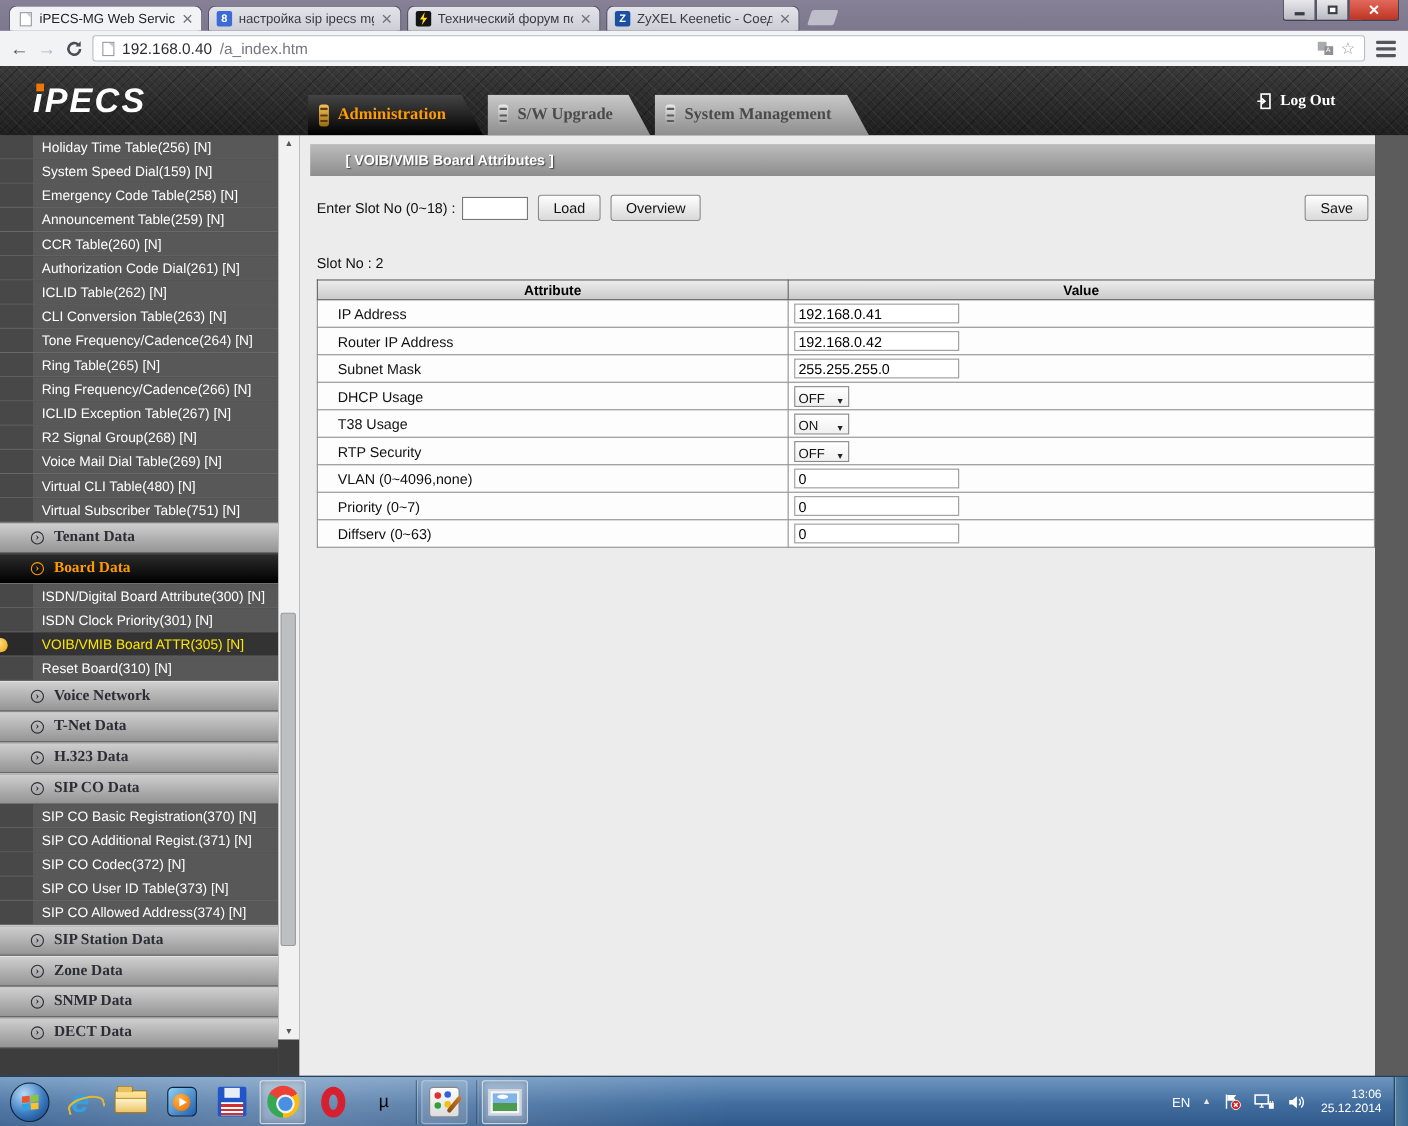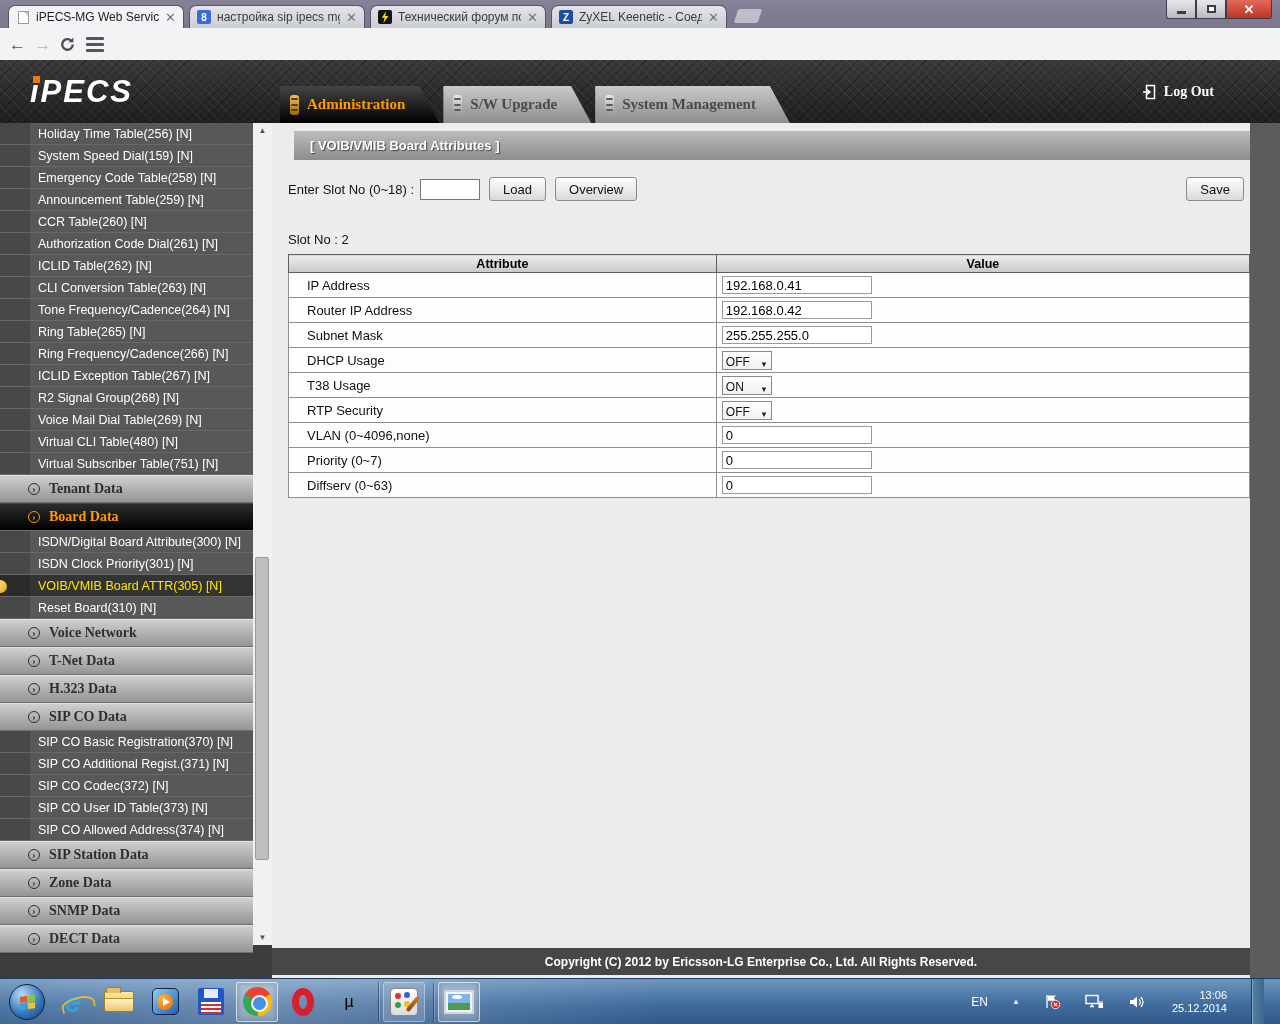--- a/index.html
+++ b/index.html
@@ -84,22 +84,22 @@
   .cat-ico { width:12px; height:12px; border:1px solid currentColor; border-radius:50%; font-size:10px; line-height:1;
              display:inline-flex; align-items:center; justify-content:center; }
   .scroll-col { width:19px; background:#3d3d3d; position:relative; }
   .scroll-track { position:absolute; top:0; left:0; width:19px; height:822px; background:#f1f1f1; }
   .scroll-btn { position:absolute; left:0; width:19px; height:15px; display:flex; align-items:center; justify-content:center;
                 color:#555; font-size:8px; }
   .scroll-btn.up { top:0; } .scroll-btn.down { top:807px; }
   .scroll-thumb { position:absolute; left:2px; top:434px; width:14px; height:303px; background:#bcbec0; border:1px solid #979b9e; border-radius:2px; }
 
   .content { flex:1; background:#ececec; display:flex; flex-direction:column; overflow:hidden; }
-  .title-bar { height:29px; margin:8px 0 0 22px; background:linear-gradient(#bcbcbc,#8d8d8d);
-               display:flex; align-items:center; padding-left:16px; color:#fff; font-weight:bold; font-size:13px;
+  .title-bar { height:29px; margin:8px 0 0 10px; background:linear-gradient(#bcbcbc,#8d8d8d);
+               display:flex; align-items:center; padding-left:32px; color:#fff; font-weight:bold; font-size:13px;
                text-shadow:1px 1px 1px #4a4a4a; }
   .form-row { display:flex; align-items:center; margin:16px 6px 0 16px; height:26px; }
   .form-label { font-size:13px; color:#111; margin-right:6px; }
   .slot-input { width:60px; height:21px; border:1px solid #777; background:#fff; font-size:13px; padding:0 3px; }
   .btn { height:24px; padding:0 13px; margin-left:9px; font-size:13px; color:#111;
          background:linear-gradient(#fefefe,#d9d9d9); border:1px solid #8b8b8b; border-radius:3px; }
   .btn.save { margin-left:auto; }
   .slot-line { margin:30px 0 0 16px; font-size:13px; color:#111; }
   table.attrs { border-collapse:collapse; margin:7px 0 0 16px; background:#fff; }
   table.attrs th { width:138px; height:18px; font-size:12.5px; font-weight:bold; color:#000;
@@ -151,21 +151,21 @@
   .opera-o { width:22px; height:28px; border:7px solid #d6202f; border-radius:50%; }
   .paint { width:28px; height:28px; border-radius:4px; background:linear-gradient(#fdfdfd,#dcdcdc); border:1px solid #888; position:relative; }
   .paint i { position:absolute; width:6px; height:6px; border-radius:50%; }
   .paint i:nth-child(1){ left:4px; top:4px; background:#e03030; } .paint i:nth-child(2){ left:13px; top:3px; background:#3060e0; }
   .paint i:nth-child(3){ left:4px; top:13px; background:#30a040; } .paint i:nth-child(4){ left:13px; top:12px; background:#f0c020; }
   .paint::after { content:""; position:absolute; right:2px; bottom:2px; width:4px; height:18px; background:linear-gradient(#c87a28,#8a4a10); transform:rotate(40deg); border-radius:2px; }
   .photo { width:30px; height:24px; background:#f4f6f8; border:2px solid #cfd6de; position:relative; overflow:hidden; }
   .photo::before { content:""; position:absolute; inset:2px; background:linear-gradient(#7fb4e8 55%, #4e9a4e 55%); }
   .photo::after { content:""; position:absolute; left:6px; top:3px; width:10px; height:4px; background:#fff; border-radius:50%; }
 
-  .tray { margin-left:auto; display:flex; align-items:center; gap:24px; padding-right:16px; color:#fff; }
+  .tray { margin-left:auto; display:flex; align-items:center; gap:11px; padding-right:0; color:#fff; }
   .tray-lang { font-size:12px; }
   .tray-caret { font-size:8px; color:#e8e8e8; }
   .tray-svg { display:block; }
   .tray-clock { text-align:right; font-size:11px; line-height:13px; margin-left:3px; }
   .show-desktop { width:13px; height:46px; background:linear-gradient(90deg,#55809f,#3c6a92); border-left:1px solid #1e3c5e; box-shadow:inset 1px 0 0 rgba(255,255,255,0.3); }
 </style>
 </head>
 <body>
 
 <div class="screen">
@@ -207,20 +207,28 @@
         <div class="win-btn close">✕</div>
       </div>
     </div>
     <div class="toolbar">
       <span class="navarr">←</span>
       <span class="navarr disabled">→</span>
       <svg class="reload" width="17" height="17" viewBox="0 0 16 16">
         <path d="M13 8a5 5 0 1 1-1.6-3.7" stroke="#4c4c52" stroke-width="2.2" fill="none"></path>
         <path d="M13.5 1.5 v4.4 h-4.4 z" fill="#4c4c52"></path>
       </svg>
+      <div class="urlbar">
+        <span class="fav-page"></span>
+        <span class="url-host">192.168.0.40</span>
+          <span class="url-path">/a_index.htm</span>
+        <span class="url-spacer"></span>
+        <span class="translate"></span>
+        <span class="mini-ico">☆</span>
+      </div>
       <div class="menu-btn">
           <span></span>
           <span></span>
           <span></span>
         </div>
     </div>
   </div>
 
   <div class="page-hdr">
     <div class="logo-wrap">
@@ -445,21 +453,20 @@
               <td class="attr-cell">Priority (0~7)</td>
               <td class="val-cell"><input class="cell-input" value="0" style=""></td>
             </tr>
             <tr>
               <td class="attr-cell">Diffserv (0~63)</td>
               <td class="val-cell"><input class="cell-input" value="0" style=""></td>
             </tr>
           </tbody>
       </table>
       <div class="content-spacer"></div>
-      <div class="footer-bar">Copyright (C) 2012 by Ericsson-LG Enterprise Co., Ltd. All Rights Reserved.</div>
     </div>
     <div class="right-gap"></div>
   </div>
 
   <div class="taskbar">
     <div class="tb-slot">
       <span class="orb">
           <span class="orb-flag">
             <i></i>
             <i></i>

